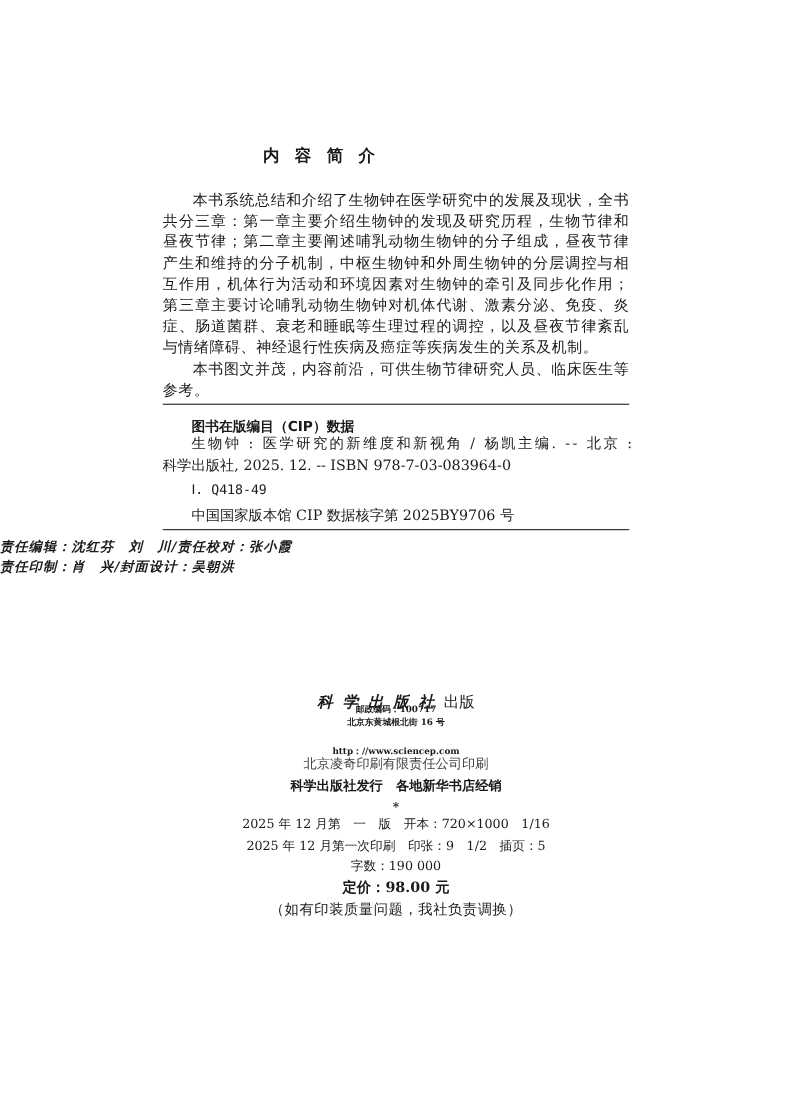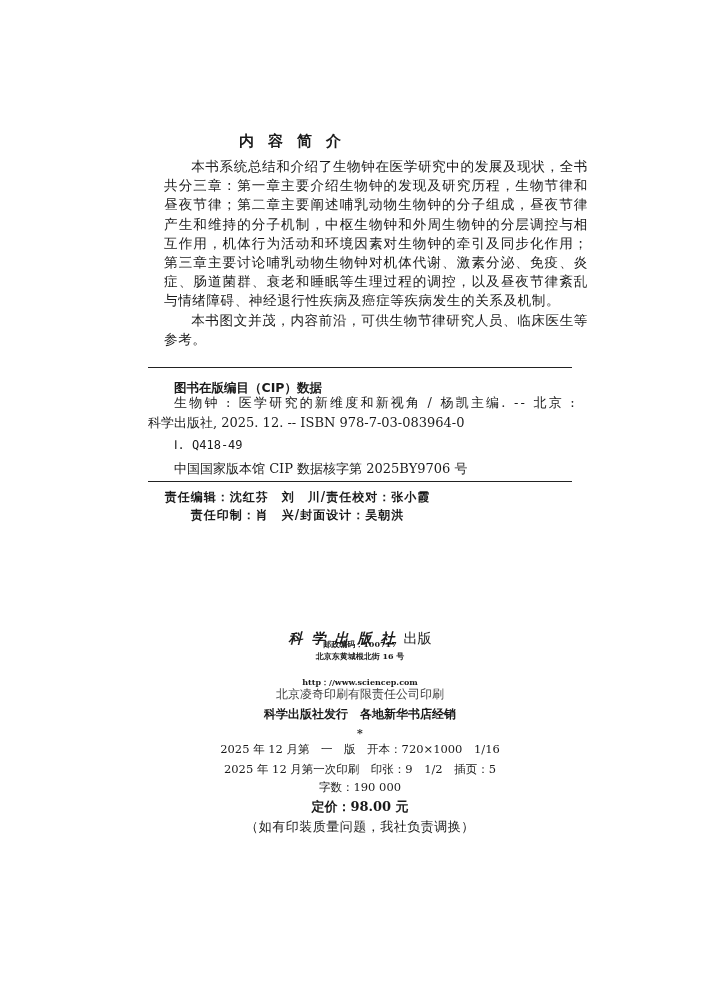--- a/index.html
+++ b/index.html
@@ -2,29 +2,29 @@
 <html><head>
 <meta charset="utf-8">
 <style>
   html, body { margin: 0; padding: 0; background: #ffffff; }
   body { width: 720px; height: 1000px; position: relative; overflow: hidden;
          font-family: "DejaVu Serif", "Liberation Serif", serif; color: #1a1a1a; }
   .abs { position: absolute; }
   .title { left: 0; width: 580px; top: 132px; text-align: center;
            font-family: "DejaVu Sans", sans-serif; font-weight: bold; font-size: 15px;
            letter-spacing: 14px; text-indent: 14px; }
-  .intro { left: 148px; width: 424px; top: 157px; font-size: 13.6px; line-height: 19.2px;
-           text-align: justify; letter-spacing: 0.55px; margin-left: 16px; }
+  .intro { left: 148px; width: 424px; top: 173px; font-size: 13.6px; line-height: 19.2px;
+           text-align: justify; letter-spacing: 0.55px; }
   .intro p { margin: 0; text-indent: 2em; }
   .rule { left: 148px; width: 424px; height: 0; border-top: 1.6px solid #222; }
   .cip { left: 148px; width: 424px; font-size: 13px; }
   .cip .row { position: absolute; left: 0; width: 424px; white-space: nowrap; }
   .cip .hdr { font-family: "DejaVu Sans", sans-serif; font-weight: bold; font-size: 12.5px; left: 26px; }
   .mono { font-family: "DejaVu Sans Mono", "Liberation Mono", monospace; font-size: 12px; }
-  .credits { left: 0; width: 595px; text-align: center; font-size: 12px; letter-spacing: 1px; line-height: 18px; font-weight: bold; }
+  .credits { left: 0; width: 595px; font-size: 12px; letter-spacing: 1px; line-height: 18px; font-weight: bold; font-style: italic; }
   .center { left: 0; width: 720px; text-align: center; white-space: nowrap; }
   .pub-logo { font-family: "DejaVu Serif", serif; font-style: italic; font-weight: bold; letter-spacing: 9px; font-size: 14px; }
   .small { font-size: 8px; font-weight: bold; }
   .gray { color: #404040; }
 </style>
 </head>
 <body>
 
 <div class="abs title">内容简介</div>
 

